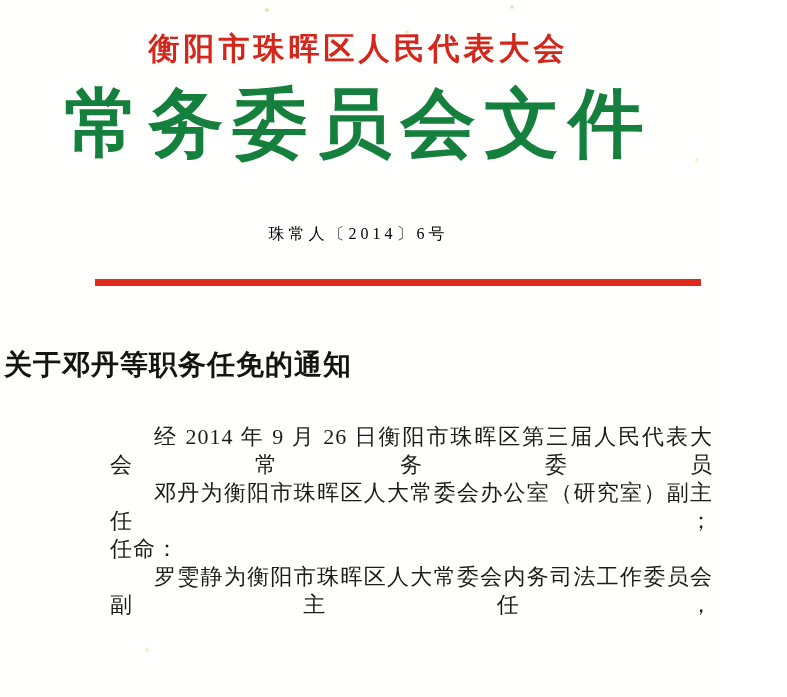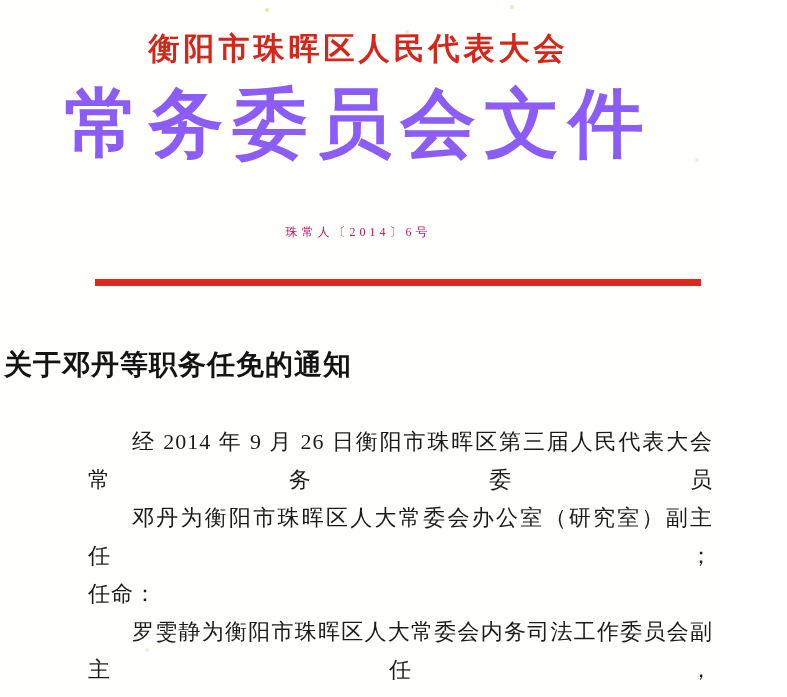--- a/index.html
+++ b/index.html
@@ -34,29 +34,29 @@
     color: #d5261b;
   }
   .doc-type {
     position: absolute;
     top: 76px; left: 0; right: 0;
     text-align: center;
     font-size: 75px;
     line-height: 95px;
     font-weight: 900;
     letter-spacing: 9px;
-    color: #8b5cf6;
+    color: #15803d;
   }
   .doc-number {
     position: absolute;
     top: 224px; left: 0; right: 0;
     text-align: center;
-    font-size: 12px;
+    font-size: 16px;
     letter-spacing: 4px;
-    color: #be185d;
+    color: #000000;
   }
   .red-rule {
     position: absolute;
     top: 279px; left: 95px;
     width: 606px; height: 7px;
     background: #e0281c;
   }
   .notice-title {
     position: absolute;
     top: 346px; left: 4px; right: 0;
@@ -68,23 +68,24 @@
   }
   .body-block {
     position: absolute;
     top: 423px;
     left: 88px;
     width: 625px;
     color: #1b1b1b;
     font-size: 22px;
   }
   .line {
-    line-height: 38px;
+    line-height: 28px;
     letter-spacing: 1px;
     white-space: nowrap;
+    margin-left: 22px;
   }
   .line.indent { text-indent: 44px; }
   .line.just {
     white-space: normal;
     text-align: justify;
     text-align-last: justify;
     text-justify: inter-character;
   }
 </style>
 </head>

